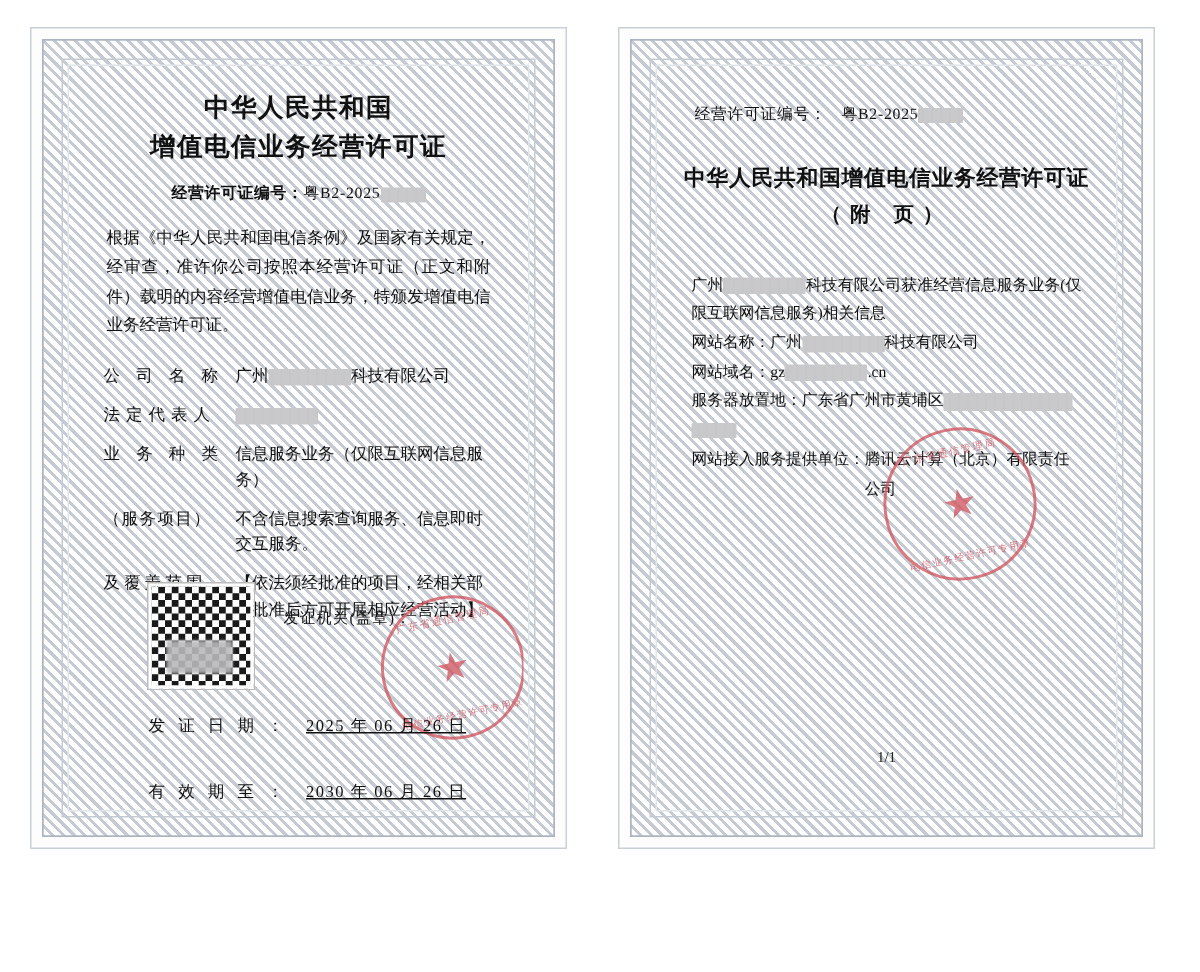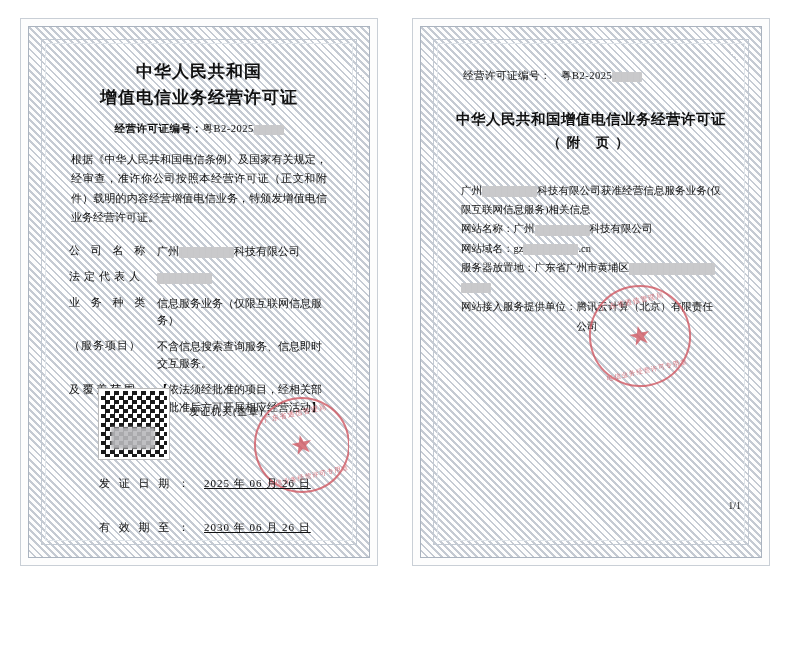--- a/index.html
+++ b/index.html
@@ -266,21 +266,21 @@
     display: flex;
     align-items: flex-start;
   }
   .annex-row .k { flex: 0 0 auto; white-space: nowrap; }
   .annex-row .v { flex: 1; }
 
   .page-num {
     position: absolute;
     left: 0; right: 0;
     bottom: 26px;
-    text-align: right;
+    text-align: center;
     font-size: 10px;
     color: #222;
   }
 </style>
 </head>
 <body>
 
 <div class="page">
 
   <div class="cert" id="cert-main">

